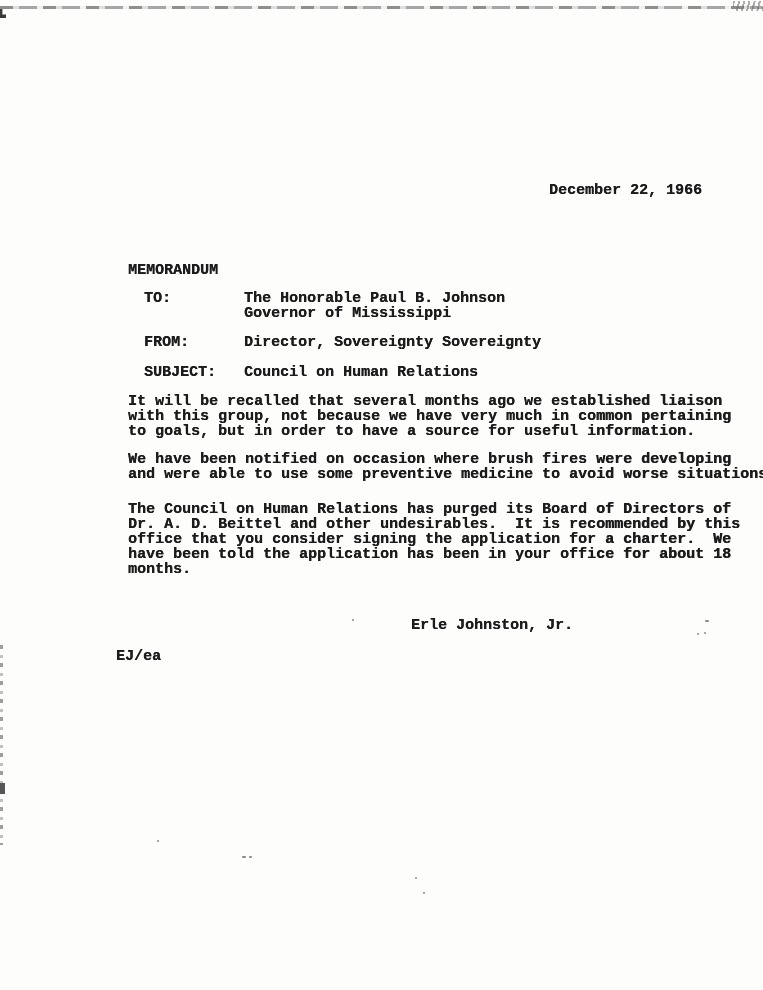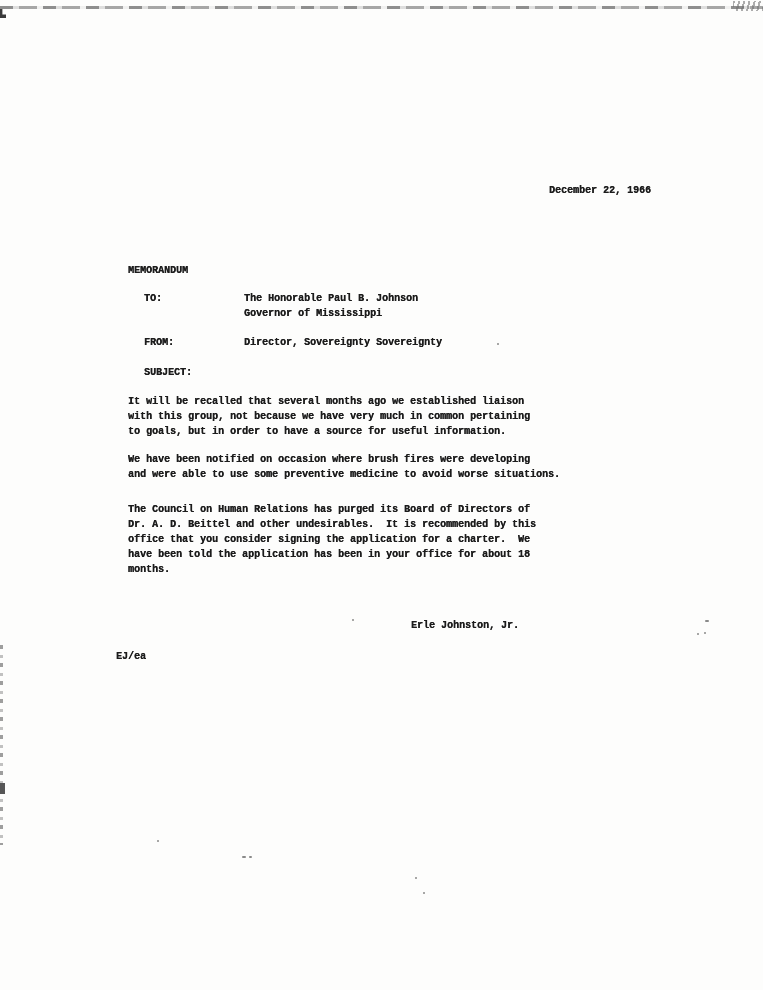--- a/index.html
+++ b/index.html
@@ -7,21 +7,21 @@
     padding: 0;
     background: #ffffff;
   }
   .page {
     position: relative;
     width: 763px;
     height: 990px;
     background: #fdfdfc;
     overflow: hidden;
     font-family: "Liberation Mono", "DejaVu Sans Mono", monospace;
-    font-size: 10px;
+    font-size: 15px;
     line-height: 15px;
     font-weight: 700;
     color: #1c1c1c;
   }
   .txt {
     position: absolute;
     white-space: pre;
     text-shadow: 0.3px 0 0 currentColor;
   }
   .meta-row {
@@ -107,20 +107,21 @@
 Governor of Mississippi</span>
   </div>
 
   <div class="meta-row" style="top:335px;">
     <span class="meta-label">FROM:</span>
     <span class="meta-value">Director, Sovereignty Sovereignty</span>
   </div>
 
   <div class="meta-row" style="top:365px;">
     <span class="meta-label">SUBJECT:</span>
+    <span class="meta-value">Council on Human Relations</span>
   </div>
 
   <div class="txt" style="left:128px; top:394px;">It will be recalled that several months ago we established liaison
 with this group, not because we have very much in common pertaining
 to goals, but in order to have a source for useful information.</div>
 
   <div class="txt" style="left:128px; top:452px;">We have been notified on occasion where brush fires were developing
 and were able to use some preventive medicine to avoid worse situations.</div>
 
   <div class="txt" style="left:128px; top:502px;">The Council on Human Relations has purged its Board of Directors of

